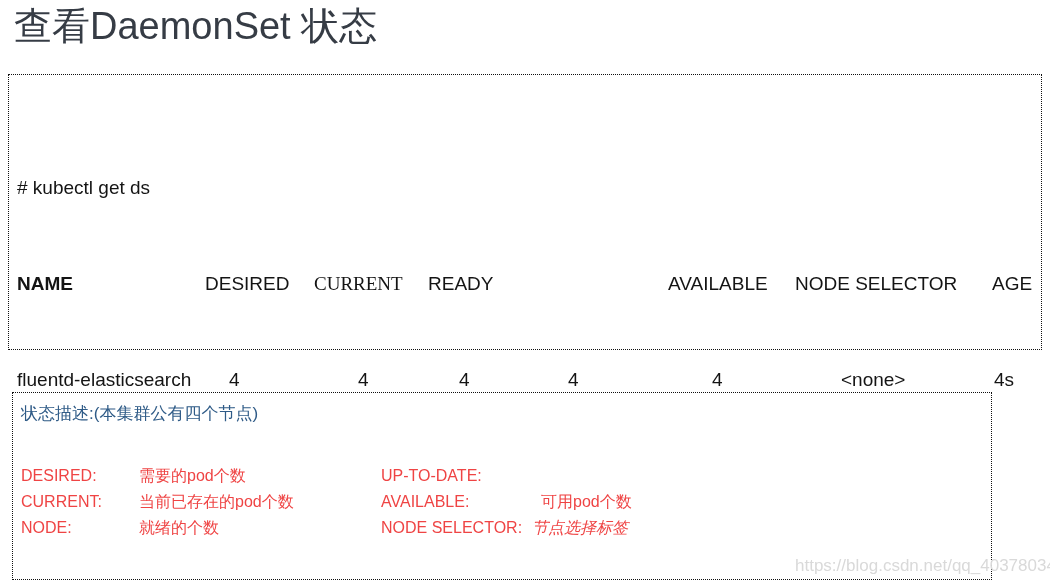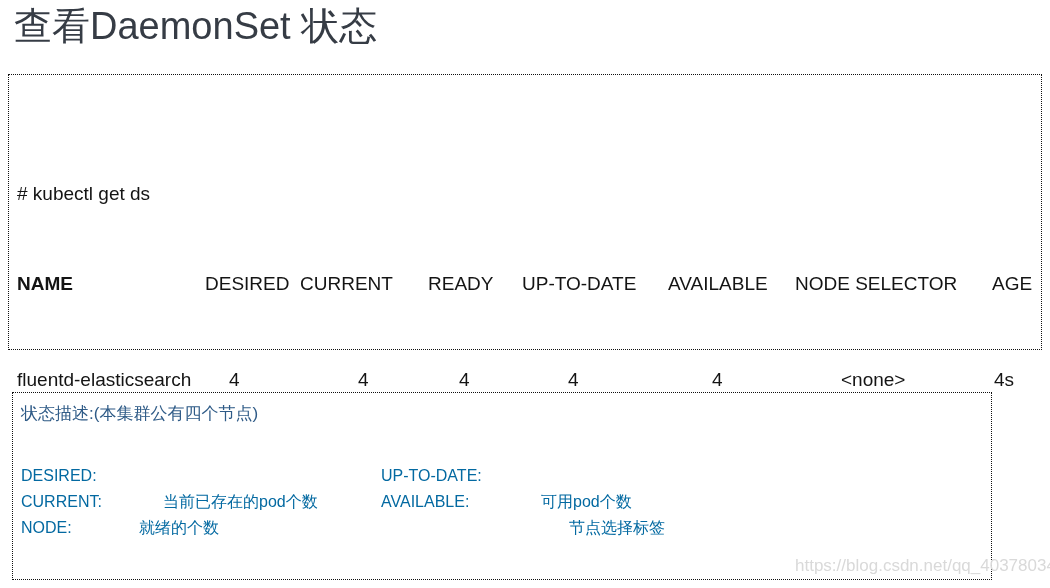--- a/index.html
+++ b/index.html
@@ -92,21 +92,21 @@
   .legend-row {
     position: relative;
     height: 26px;
   }
   .legend-term,
   .legend-desc {
     position: absolute;
     top: 0;
     font-size: 16px;
     line-height: 26px;
-    color: #0369a1;
+    color: #ef4444;
     white-space: pre;
   }
 
   
   #watermark {
     position: absolute;
     left: 795px;
     top: 555px;
     font-size: 17px;
     line-height: 22px;
@@ -118,29 +118,28 @@
 </head>
 <body>
 
 <div id="page-title">查看DaemonSet 状态</div>
 
 <div id="console-panel" class="dotted-panel">
   <div class="console-inner">
 
     
     <div class="console-line">
-      <span class="cell" style="left:0px;margin-top:6px;"># kubectl get ds</span>
+      <span class="cell" style="left:0px;"># kubectl get ds</span>
     </div>
 
     <div class="console-line">
       <span class="cell" style="left:0px;font-weight:bold;">NAME</span>
       <span class="cell" style="left:188px;">DESIRED</span>
-      <span class="cell" style="left:283px;">CURRENT</span>
+      <span class="cell" style="left:297px;font-family:Liberation Serif, serif;">CURRENT</span>
       <span class="cell" style="left:411px;">READY</span>
-      <span class="cell" style="left:505px;">UP-TO-DATE</span>
       <span class="cell" style="left:651px;">AVAILABLE</span>
       <span class="cell" style="left:778px;">NODE SELECTOR</span>
       <span class="cell" style="left:975px;">AGE</span>
     </div>
 
     <div class="console-line">
       <span class="cell" style="left:0px;">fluentd-elasticsearch</span>
       <span class="cell" style="left:212px;">4</span>
       <span class="cell" style="left:341px;">4</span>
       <span class="cell" style="left:442px;">4</span>
@@ -171,32 +170,34 @@
 </div>
 
 <div id="legend-panel" class="dotted-panel">
 
   <div id="legend-heading">状态描述:(本集群公有四个节点)</div>
 
   <div class="legend-grid">
 
     <div class="legend-row">
       <span class="legend-term col-left" style="left:0px;">DESIRED:</span>
+      <span class="legend-desc col-left" style="left:118px;">需要的pod个数</span>
       <span class="legend-term col-right" style="left:360px;">UP-TO-DATE:</span>
     </div>
 
     <div class="legend-row">
       <span class="legend-term col-left" style="left:0px;">CURRENT:</span>
-      <span class="legend-desc col-left" style="left:118px;margin-left:24px;">当前已存在的pod个数</span>
+      <span class="legend-desc col-left" style="left:118px;">当前已存在的pod个数</span>
       <span class="legend-term col-right" style="left:360px;">AVAILABLE:</span>
       <span class="legend-desc col-right" style="left:520px;">可用pod个数</span>
     </div>
 
     <div class="legend-row">
       <span class="legend-term col-left" style="left:0px;">NODE:</span>
       <span class="legend-desc col-left" style="left:118px;">就绪的个数</span>
-      <span class="legend-desc col-right" style="left:548px;">节点选择标签</span>
+      <span class="legend-term col-right" style="left:360px;">NODE SELECTOR:</span>
+      <span class="legend-desc col-right" style="left:511px;font-style:italic;">节点选择标签</span>
     </div>
 
   </div>
 </div>
 
 <div id="watermark">https://blog.csdn.net/qq_40378034</div>
 
 </body></html>

